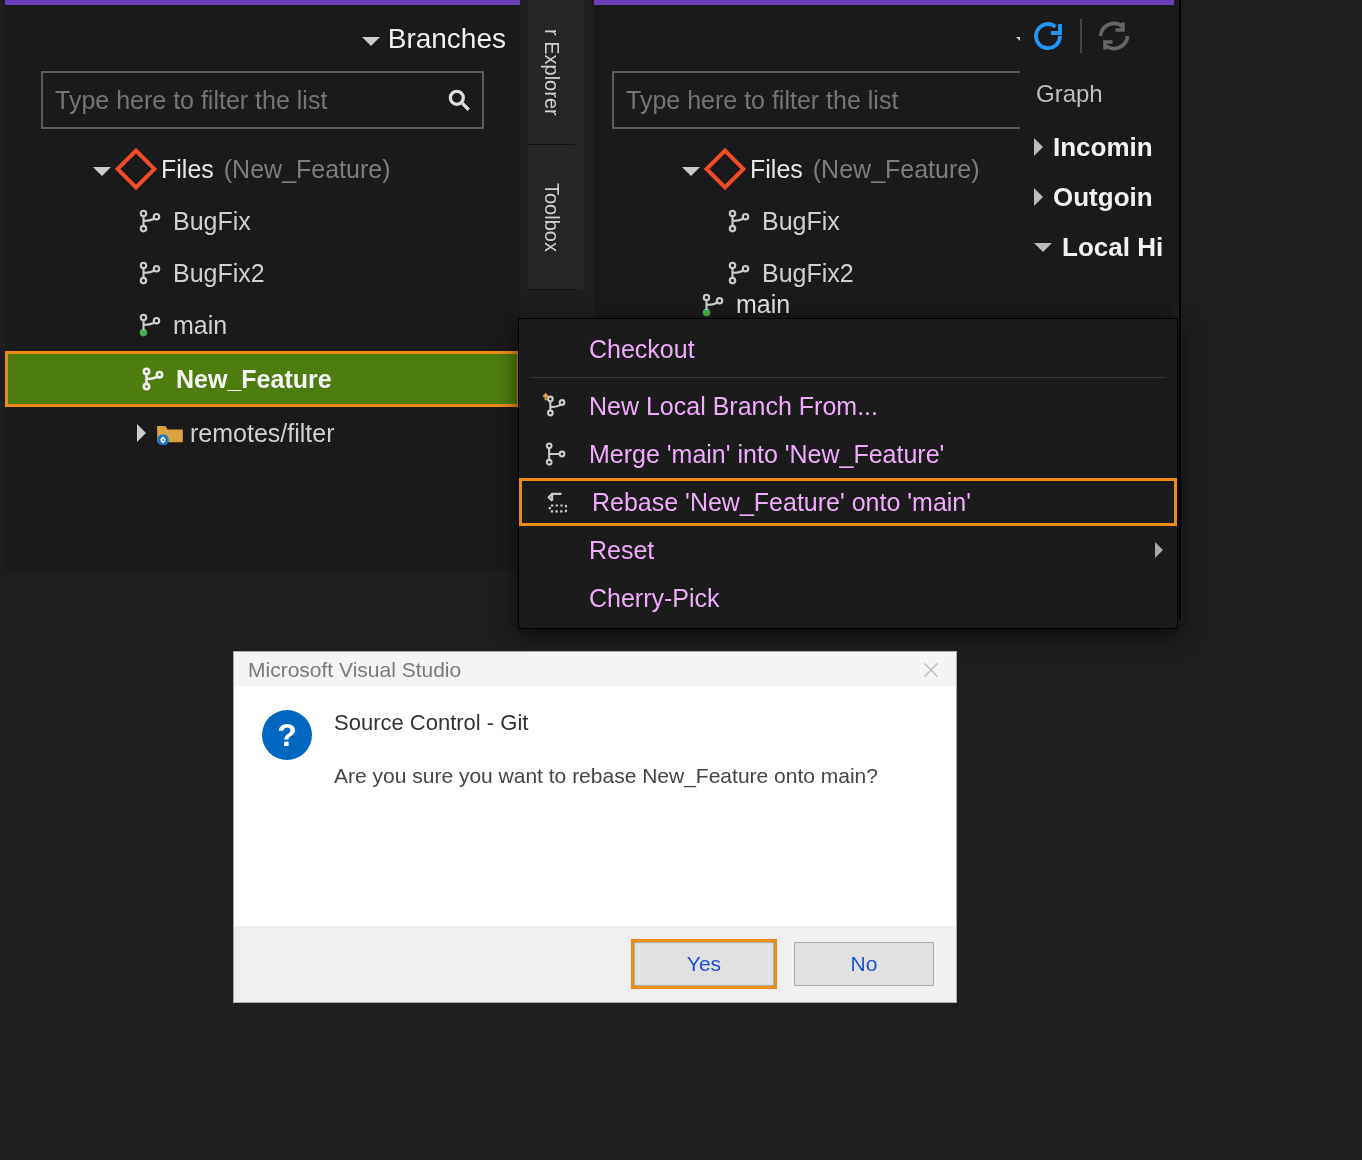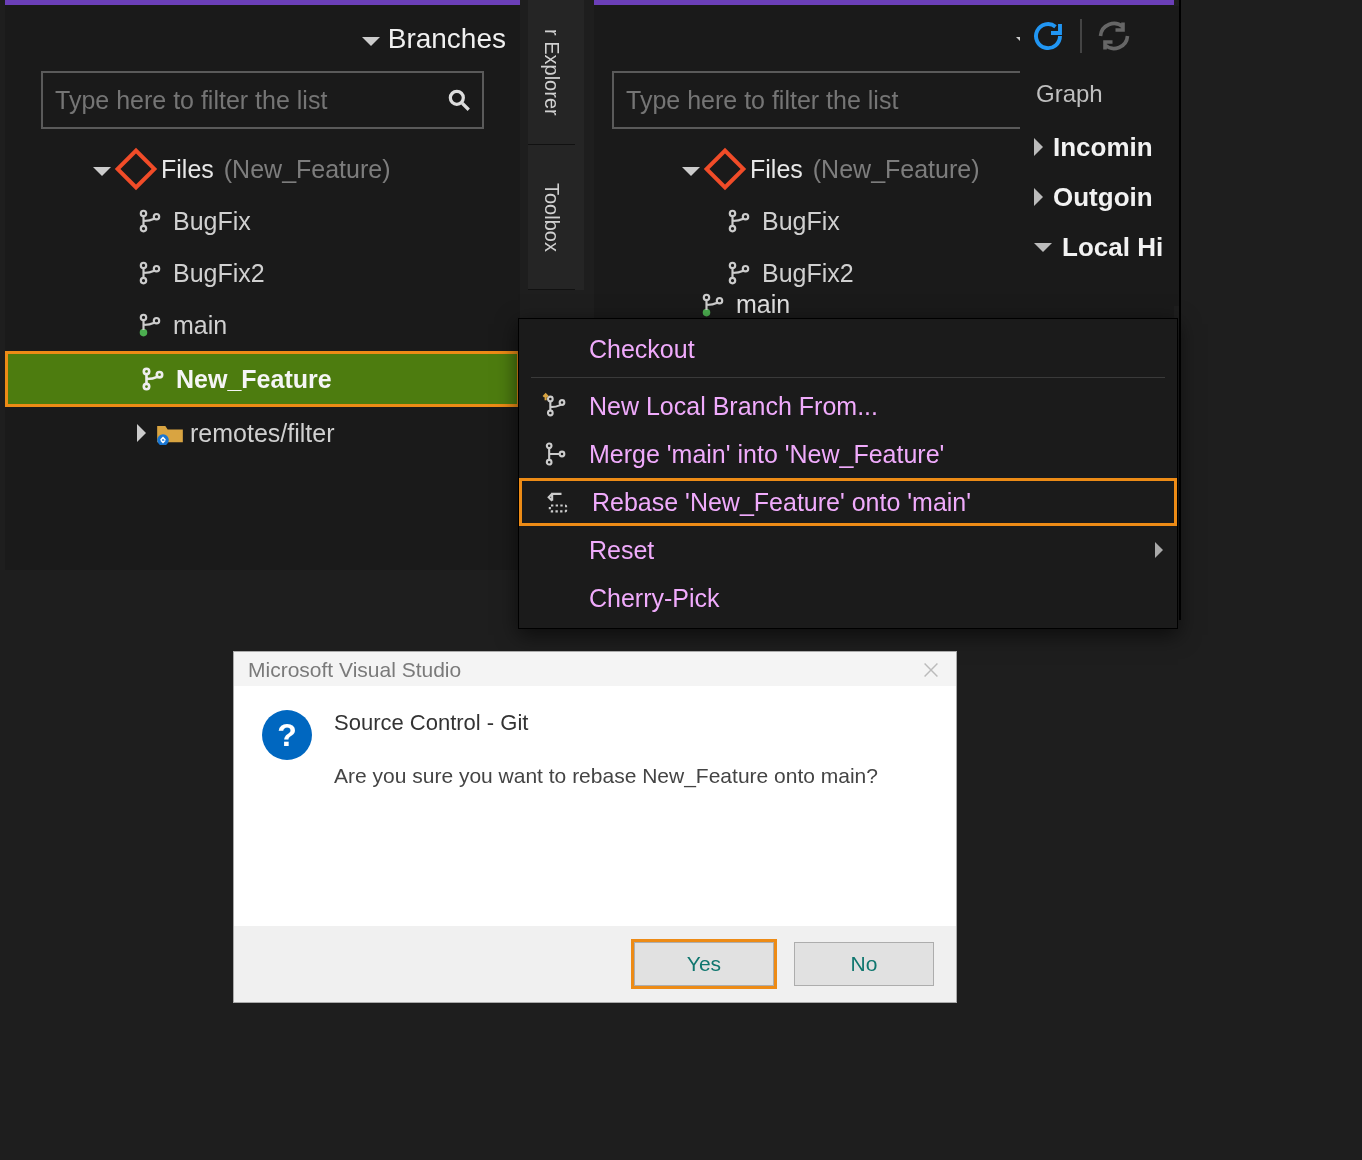--- a/index.html
+++ b/index.html
@@ -152,21 +152,21 @@
   }
   .dlg-heading{font-size:22px;color:#333;margin-bottom:28px;}
   .dlg-text{font-size:21px;color:#444;}
   .dialog-buttons{
     background:#f0f0f0; padding:16px 22px;
     display:flex; justify-content:flex-end; gap:20px;
   }
   .dlg-btn{
     width:140px;height:44px;
     background:#e1e1e1;border:1px solid #adadad;
-    font-size:21px;color:#0f766e;
+    font-size:21px;color:#1d4ed8;
     display:flex;align-items:center;justify-content:center;
   }
   .dlg-btn-hl{outline:3px solid #ED8B16;}
 
   
   .cutline{position:absolute;left:1179px;top:0;width:2px;height:620px;background:#000;}
 </style>
 </head>
 <body>
 

